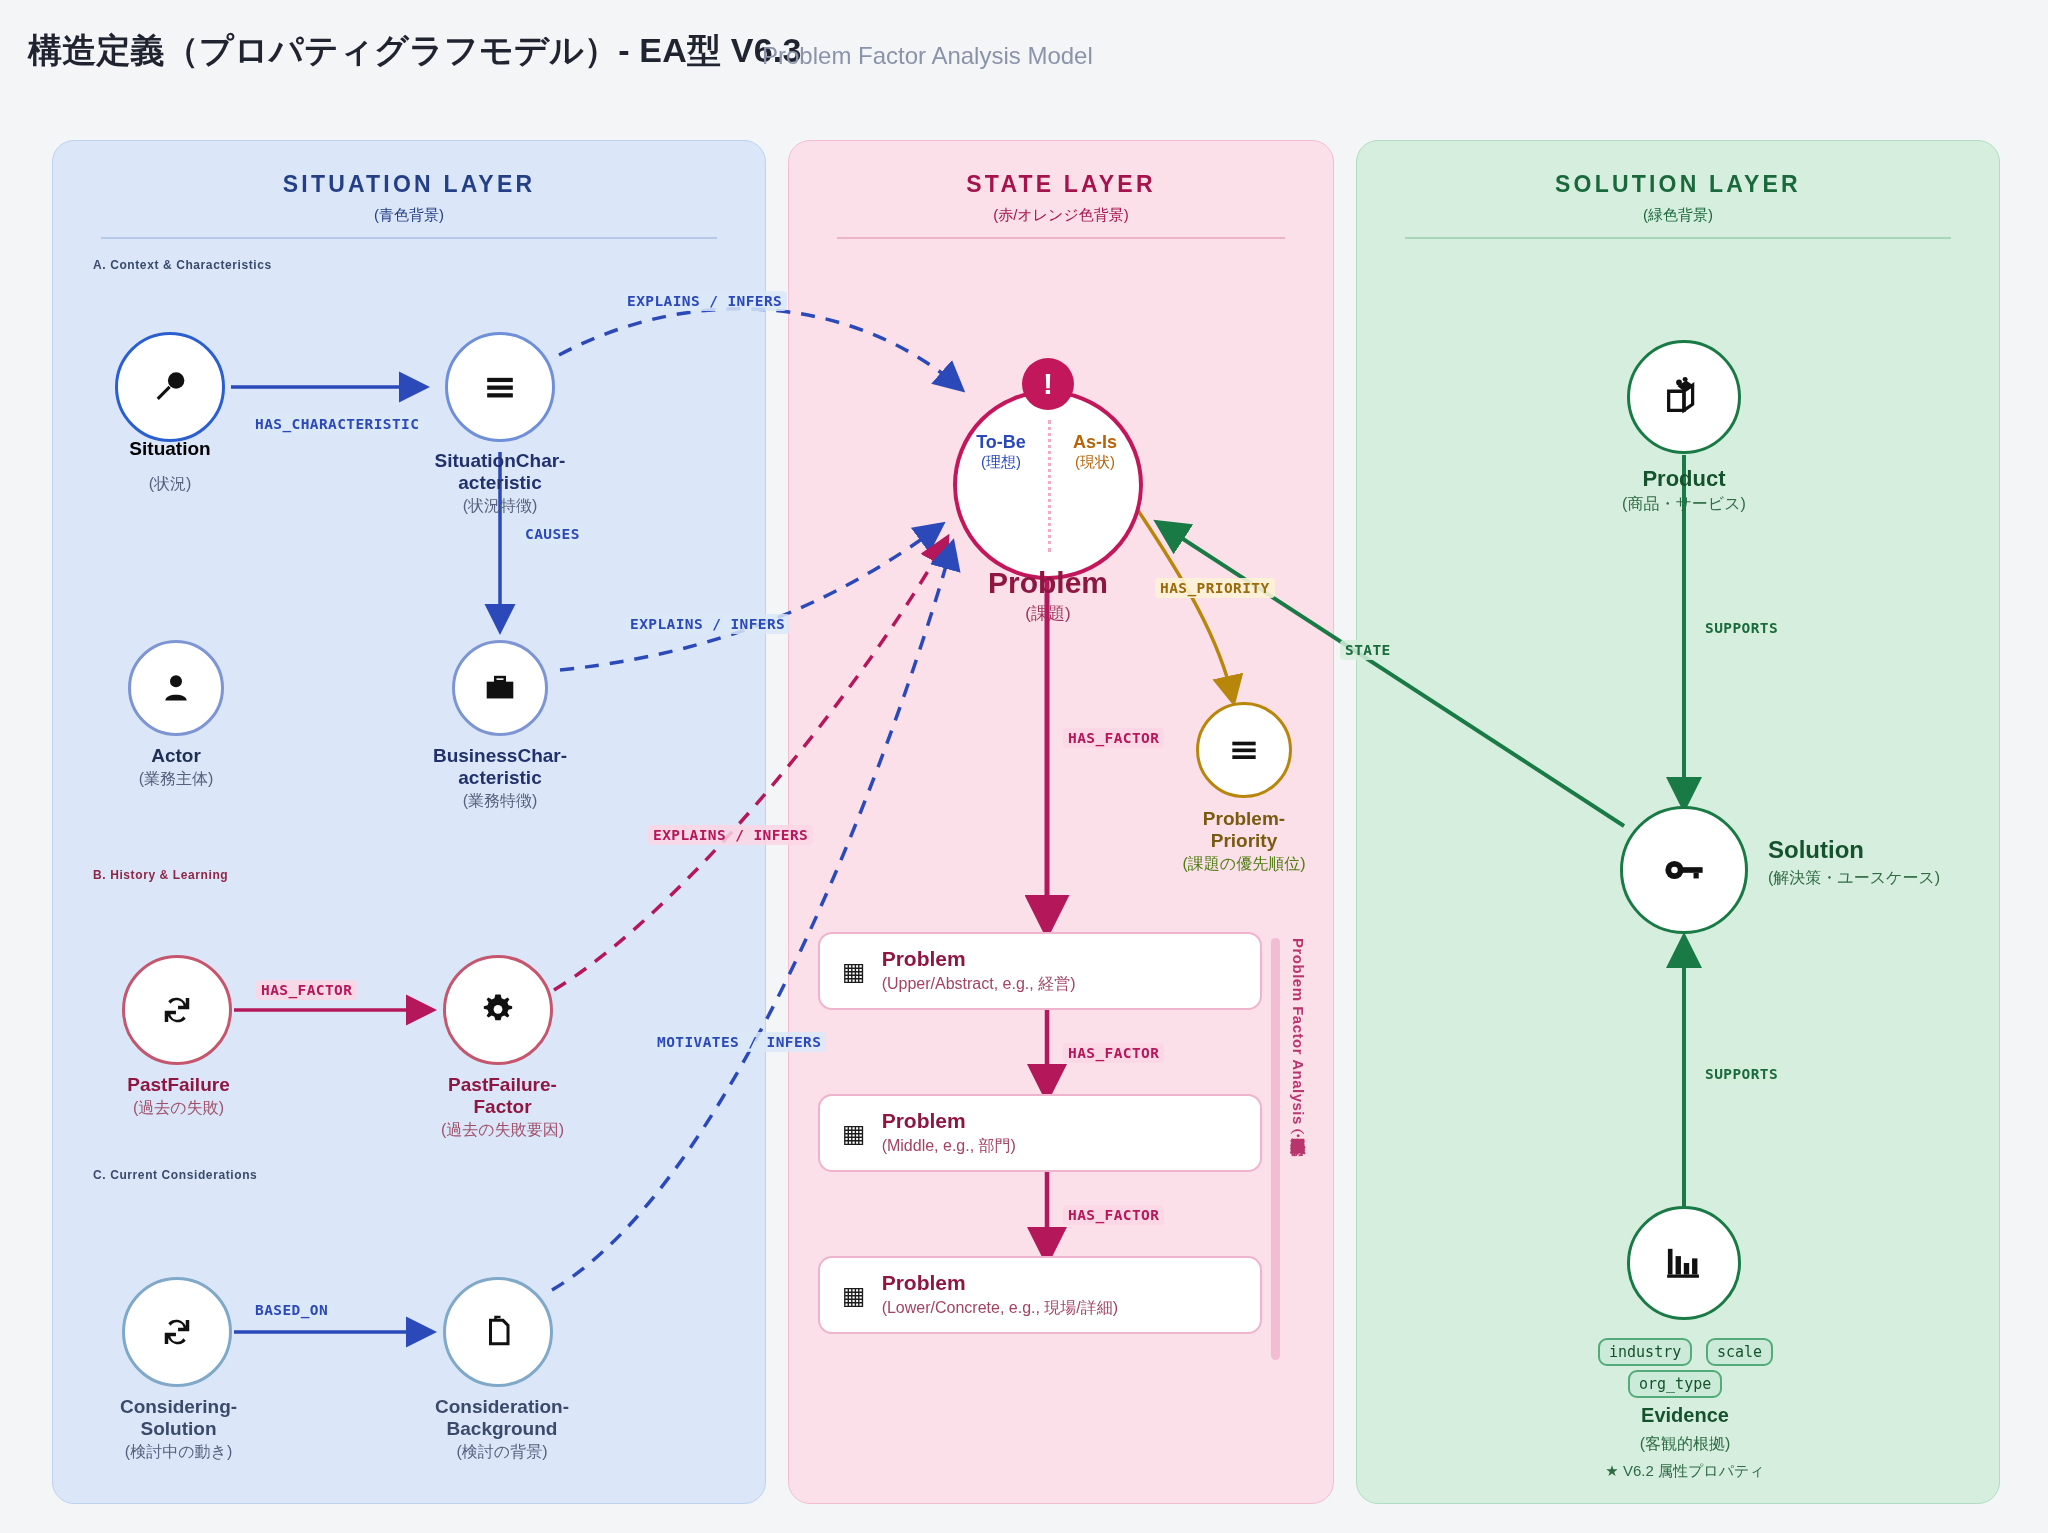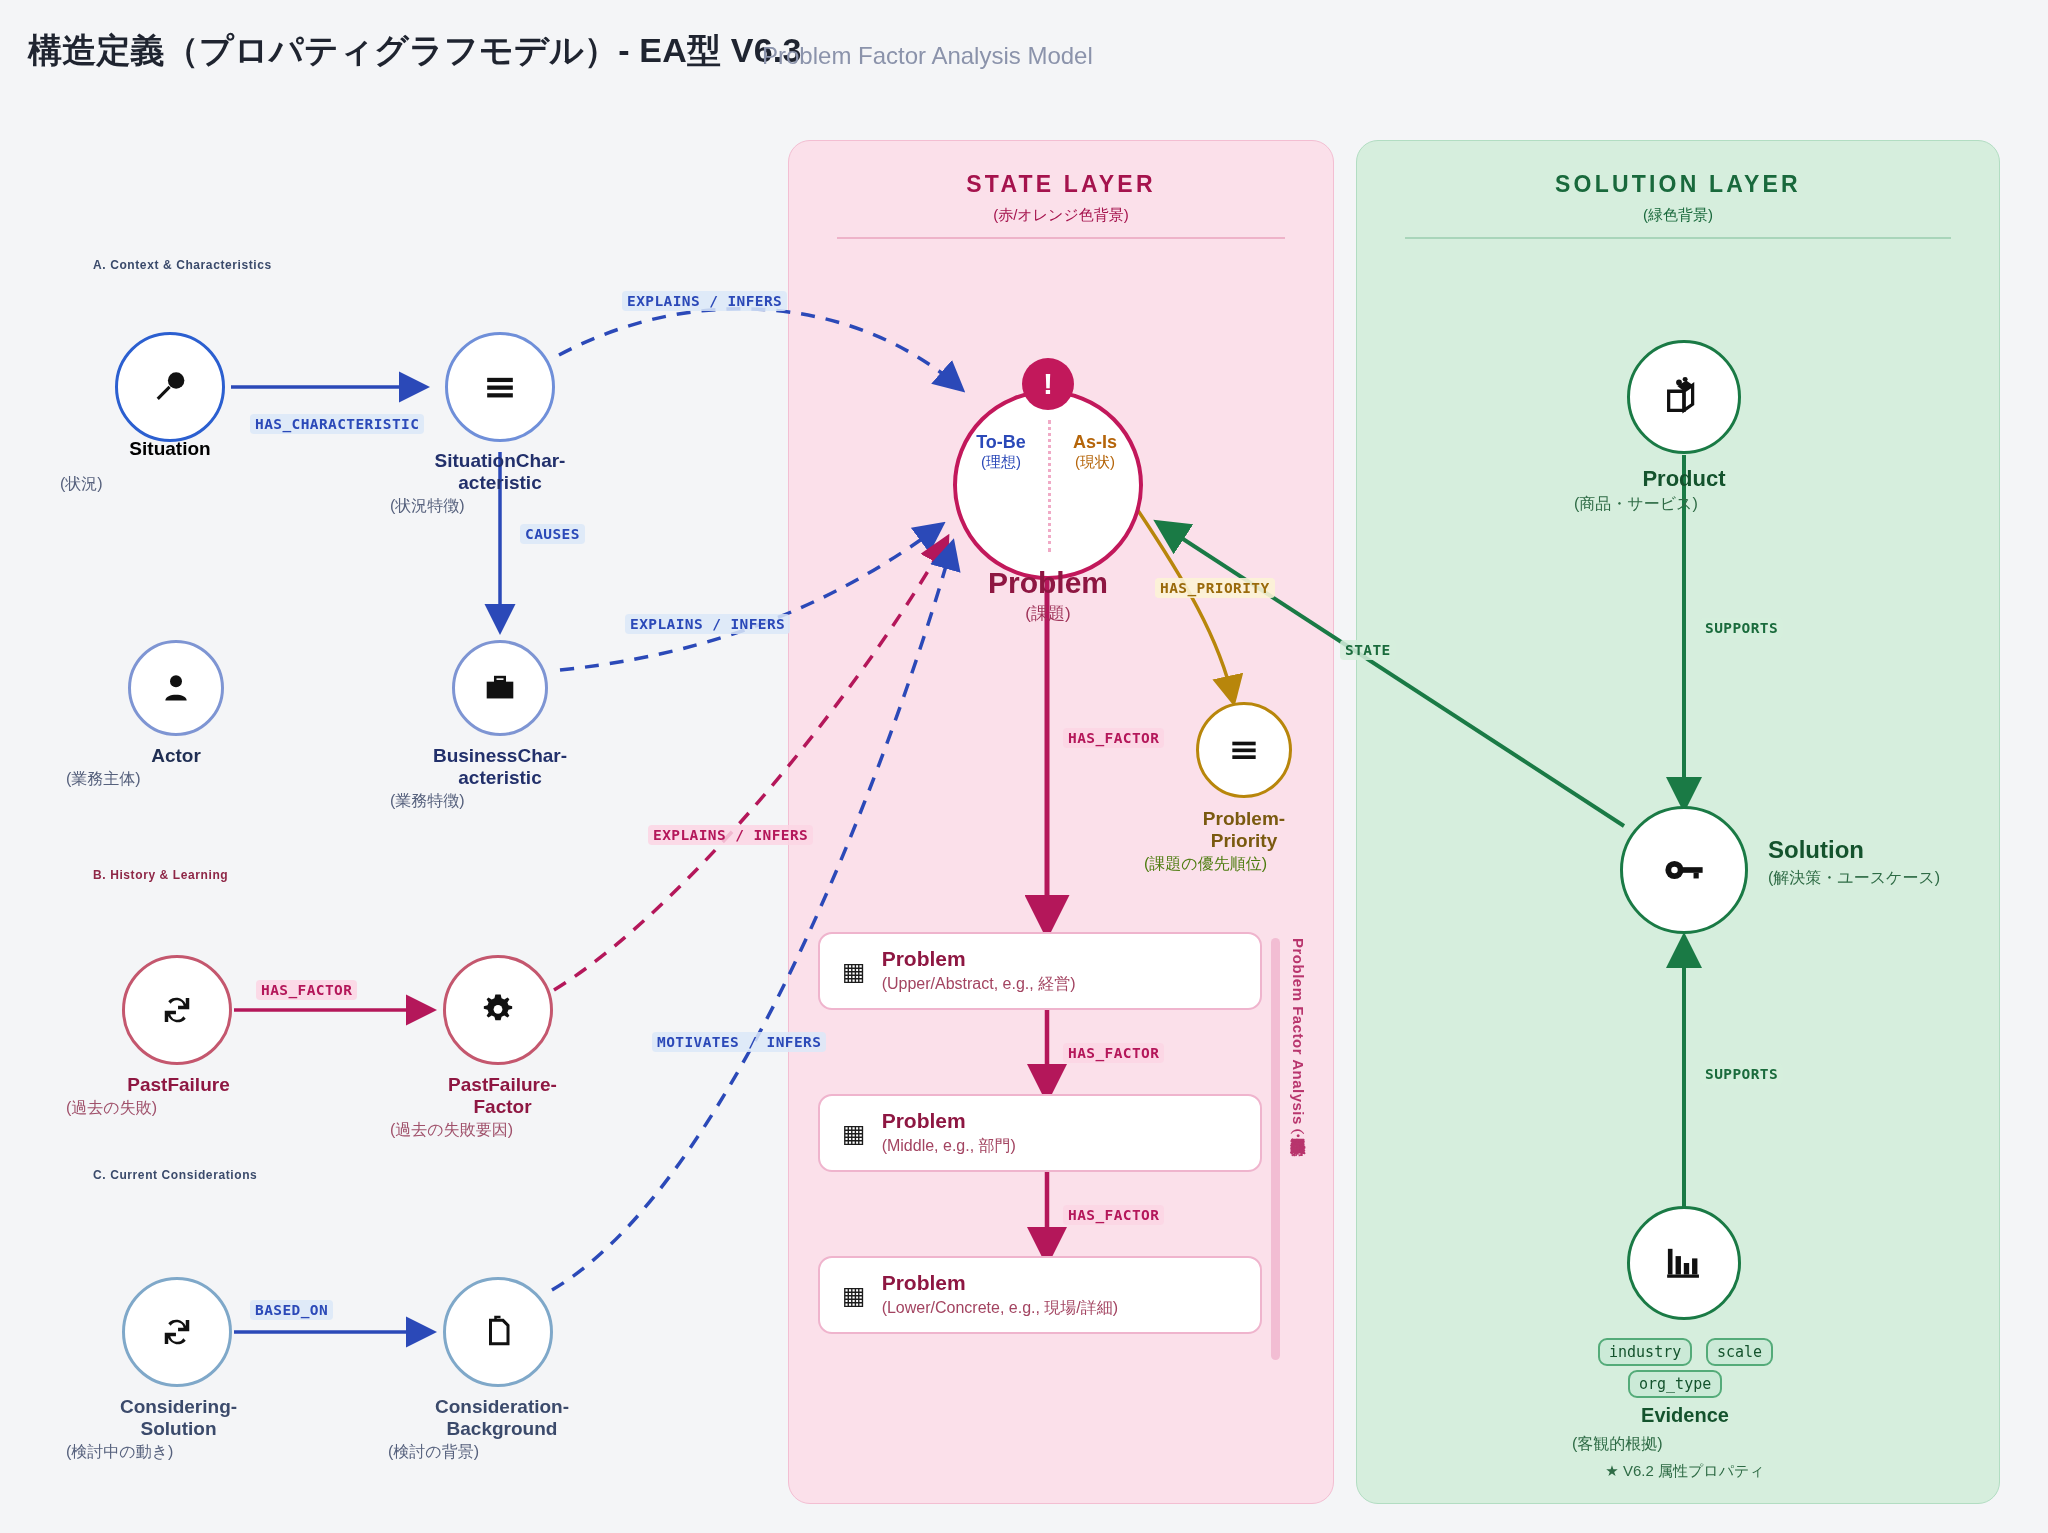--- a/index.html
+++ b/index.html
@@ -41,21 +41,21 @@
   .sect-red{color:#8e2646;}
 
   
   .node{position:absolute;}
   .circ{
     position:absolute;border-radius:50%;background:#ffffff;
     display:flex;align-items:center;justify-content:center;
     box-sizing:border-box;
   }
   .nlabel{position:absolute;text-align:center;font-size:19px;font-weight:bold;line-height:1.18;white-space:nowrap;}
-  .nsub{position:absolute;text-align:left;font-size:16px;line-height:1.2;white-space:nowrap;}
+  .nsub{position:absolute;text-align:center;font-size:16px;line-height:1.2;white-space:nowrap;}
 
   
   .elabel{
     position:absolute;font-family:"DejaVu Sans Mono","Liberation Mono",monospace;
     font-size:14.5px;font-weight:bold;letter-spacing:.4px;white-space:nowrap;
     padding:2px 5px;border-radius:4px;
   }
   .el-blue{color:#2b49b8;background:rgba(219,231,248,.85);}
   .el-pink{color:#b4175a;background:rgba(251,213,228,.85);}
   .el-green{color:#1a6b3c;background:rgba(214,238,221,.85);}
@@ -101,20 +101,25 @@
   svg.edges{position:absolute;left:0;top:0;width:2048px;height:1533px;pointer-events:none;}
 </style>
 </head>
 <body>
 
 <div id="root">
 
   <div class="page-title">構造定義（プロパティグラフモデル）- EA型 V6.3</div>
   <div class="page-subtitle">Problem Factor Analysis Model</div>
 
+  <div class="layer layer-situation">
+    <div class="layer-title t-blue" style="top:30px">SITUATION LAYER</div>
+    <div class="layer-sub t-blue" style="top:65px">(青色背景)</div>
+    <div class="layer-rule r-blue" style="left:48px;right:48px;top:96px"></div>
+  </div>
 
   <div class="layer layer-solution">
     <div class="layer-title t-green" style="top:30px">SOLUTION LAYER</div>
     <div class="layer-sub t-green" style="top:65px">(緑色背景)</div>
     <div class="layer-rule r-green" style="left:48px;right:48px;top:96px"></div>
   </div>
 
   <div class="layer layer-state">
     <div class="layer-title t-pink" style="top:30px">STATE LAYER</div>
     <div class="layer-sub t-pink" style="top:65px">(赤/オレンジ色背景)</div>

